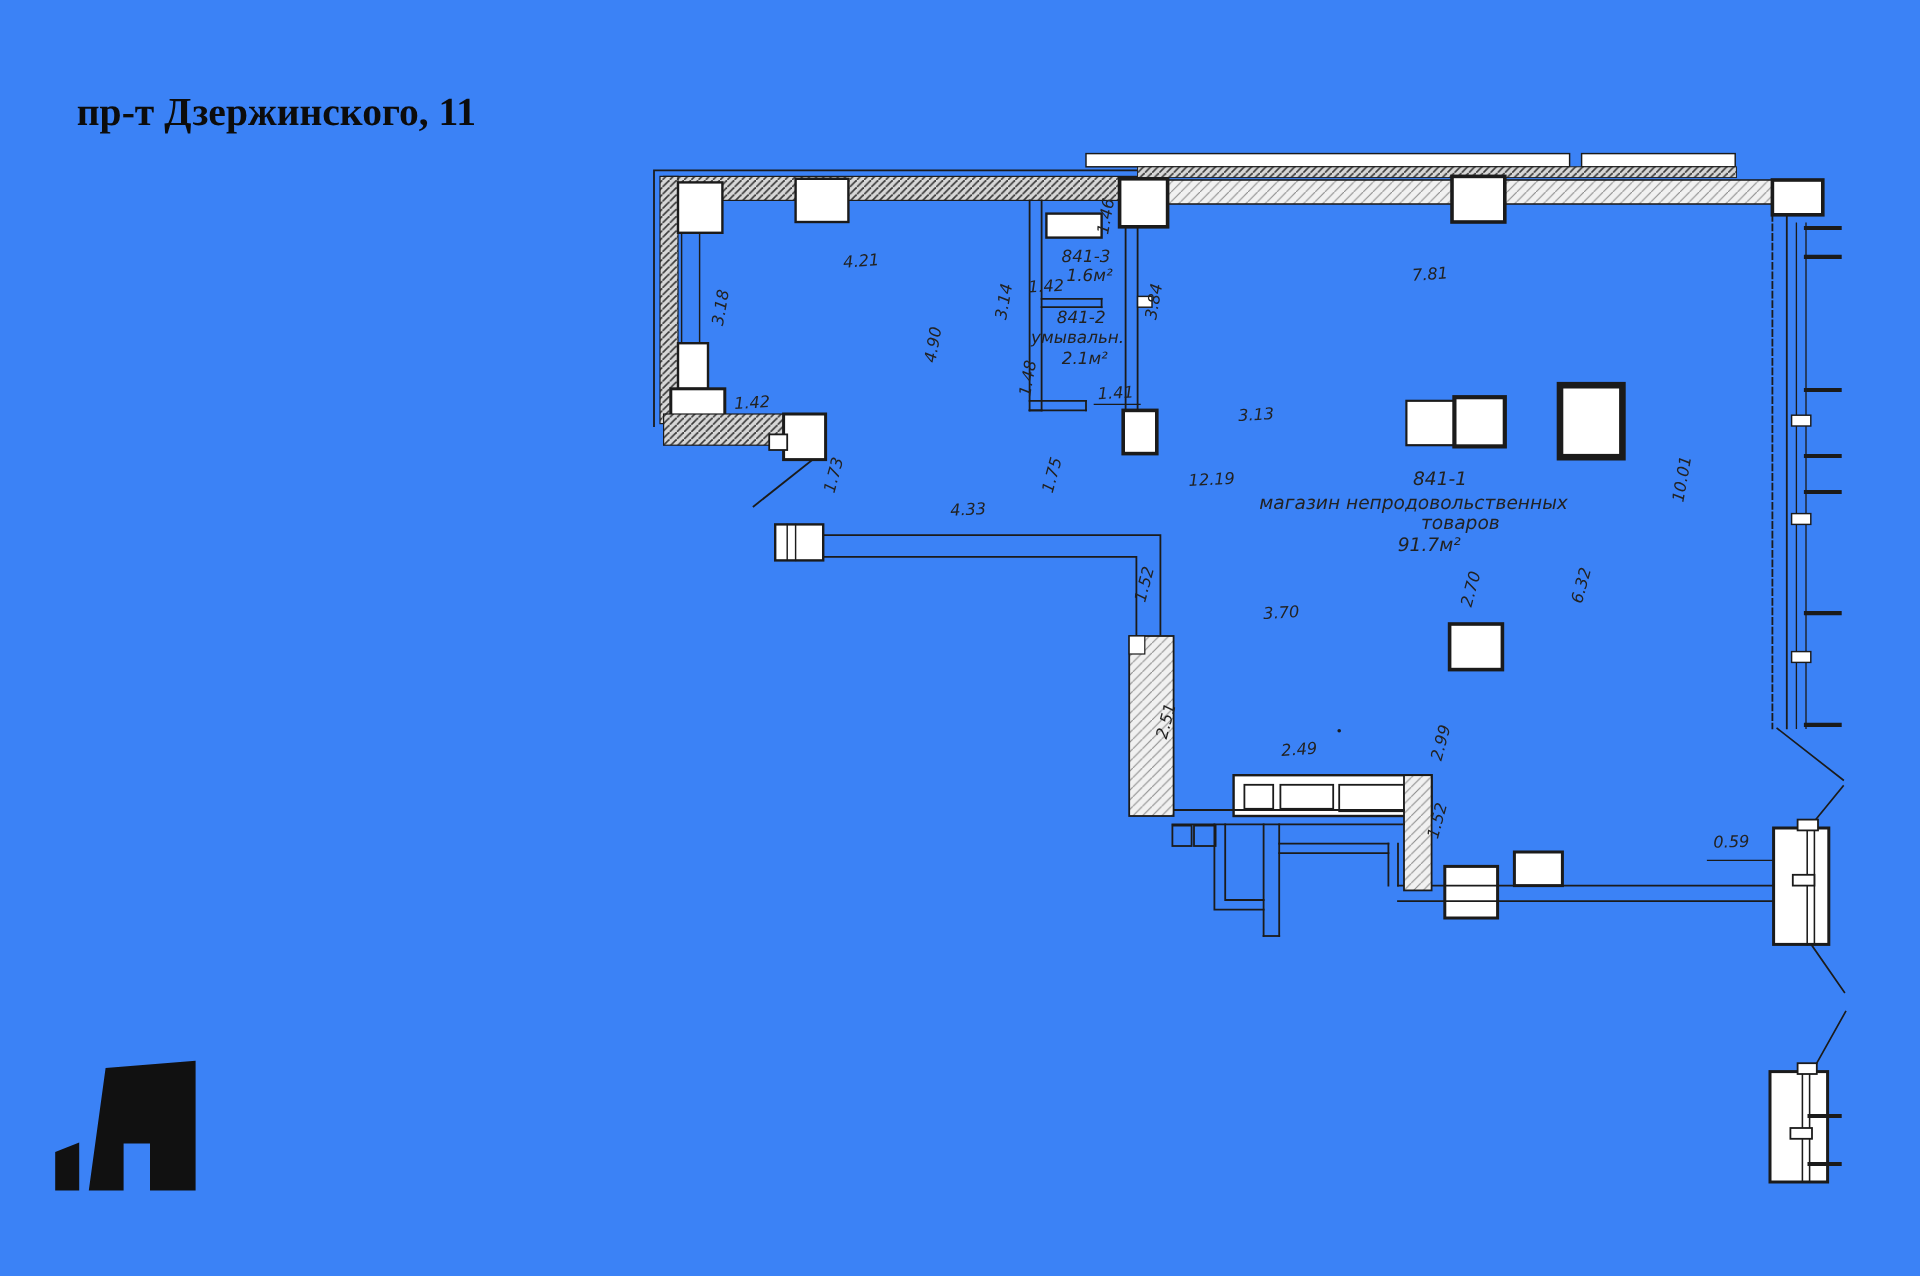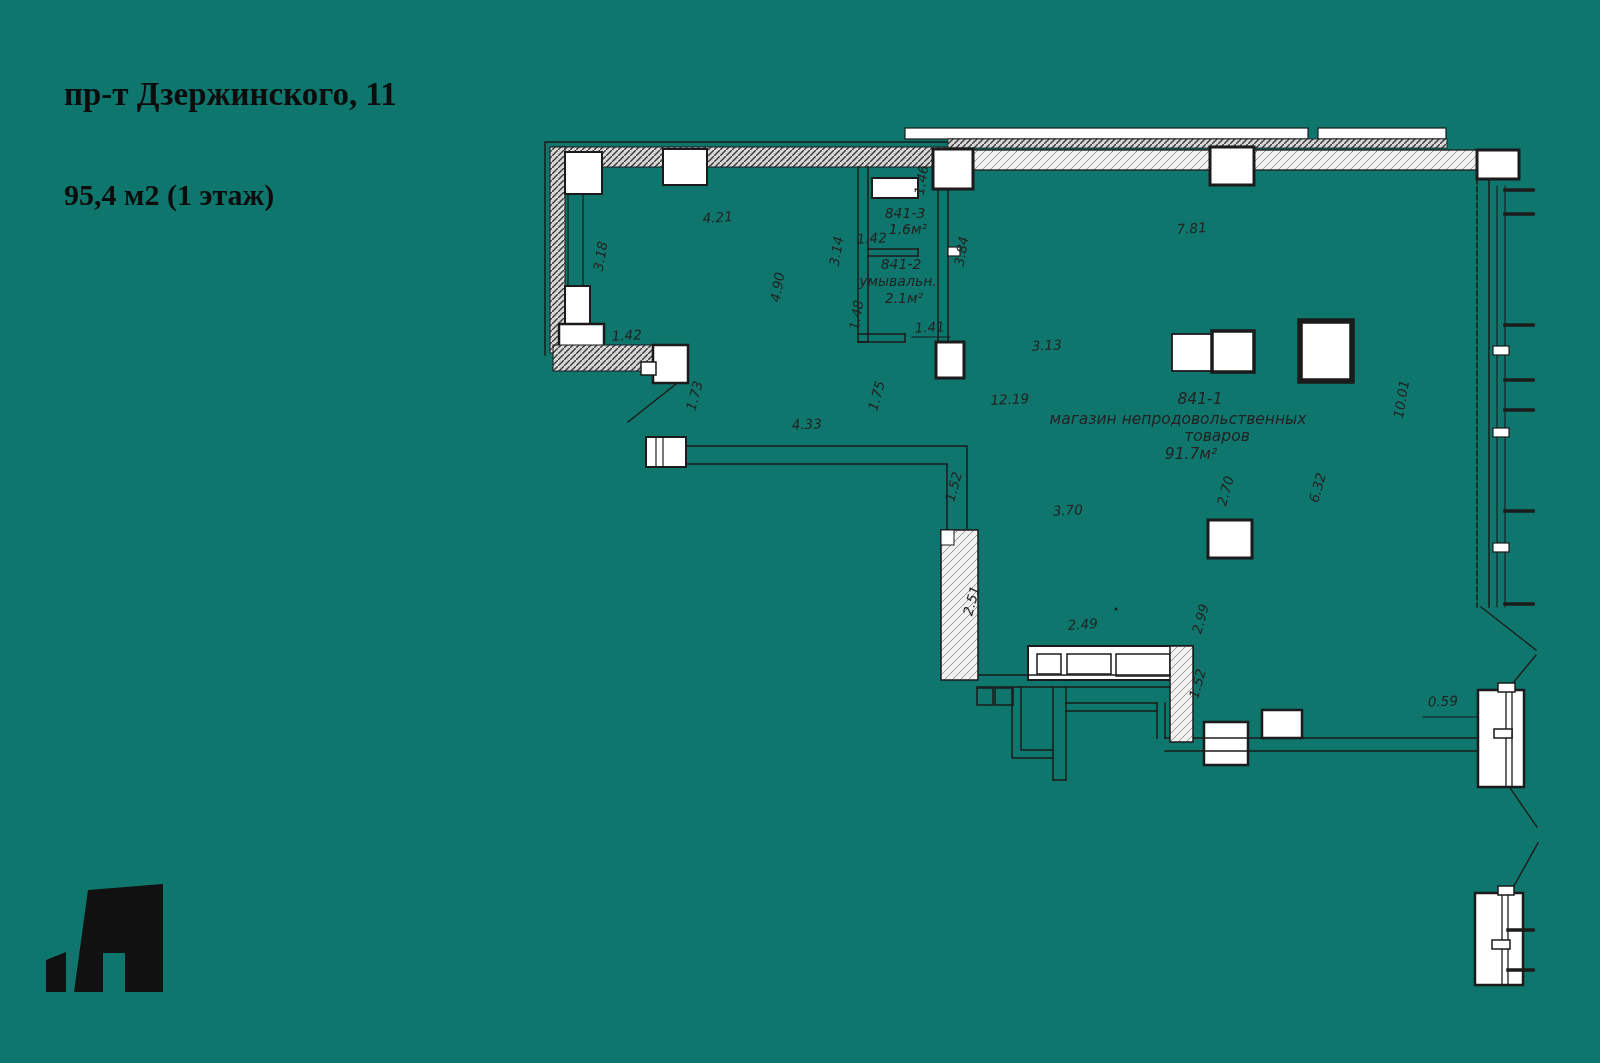--- a/index.html
+++ b/index.html
@@ -1,37 +1,36 @@
 <!DOCTYPE html>
 <html><head>
 <meta charset="utf-8">
 <style>
   html,body{margin:0;padding:0;background:#ffffff;}
-  .page{position:relative;width:1600px;height:1063px;background:#0f766e;overflow:hidden;
+  .page{position:relative;width:1600px;height:1063px;background:#3b82f6;overflow:hidden;
         font-family:"Liberation Sans",sans-serif;}
   .hdr{position:absolute;left:64px;margin:0;color:#0c0c0c;
        font-family:"Liberation Serif",serif;font-weight:700;}
   .hdr.address{top:76px;font-size:33px;}
   .hdr.areafloor{top:178px;font-size:30px;}
   .logo-mark{position:absolute;left:44px;top:872px;}
   .logo-text{position:absolute;left:198px;top:852px;color:#111;
              font-family:"DejaVu Sans",sans-serif;font-weight:800;
              font-size:122px;letter-spacing:-5px;line-height:1;}
   svg.plan{position:absolute;left:0;top:0;}
   .dim{font:italic 13.5px "DejaVu Sans",sans-serif;fill:#222;}
   .room{font:italic 14px "DejaVu Sans",sans-serif;fill:#222;}
   .roombig{font:italic 15.5px "DejaVu Sans",sans-serif;fill:#222;}
 </style>
 </head>
 <body>
 
 <div class="page">
 
   <h1 class="hdr address">пр-т Дзержинского, 11</h1>
-  <h2 class="hdr areafloor">95,4 м2 (1 этаж)</h2>
 
   <svg class="logo-mark" width="150" height="145" viewBox="44 870 150 145">
     <polygon points="46,958 66,950 66,990 46,990" fill="#111"></polygon>
     <polygon points="88,888 163,882 163,990 125,990 125,951 103,951 103,990 74,990" fill="#111"></polygon>
   </svg>
 
   <svg class="plan" width="1600" height="1063" viewBox="0 0 1600 1063">
     <defs>
       <pattern id="hatchA" width="6" height="6" patternUnits="userSpaceOnUse">
         <rect width="6" height="6" fill="#d7d7d7"></rect>

